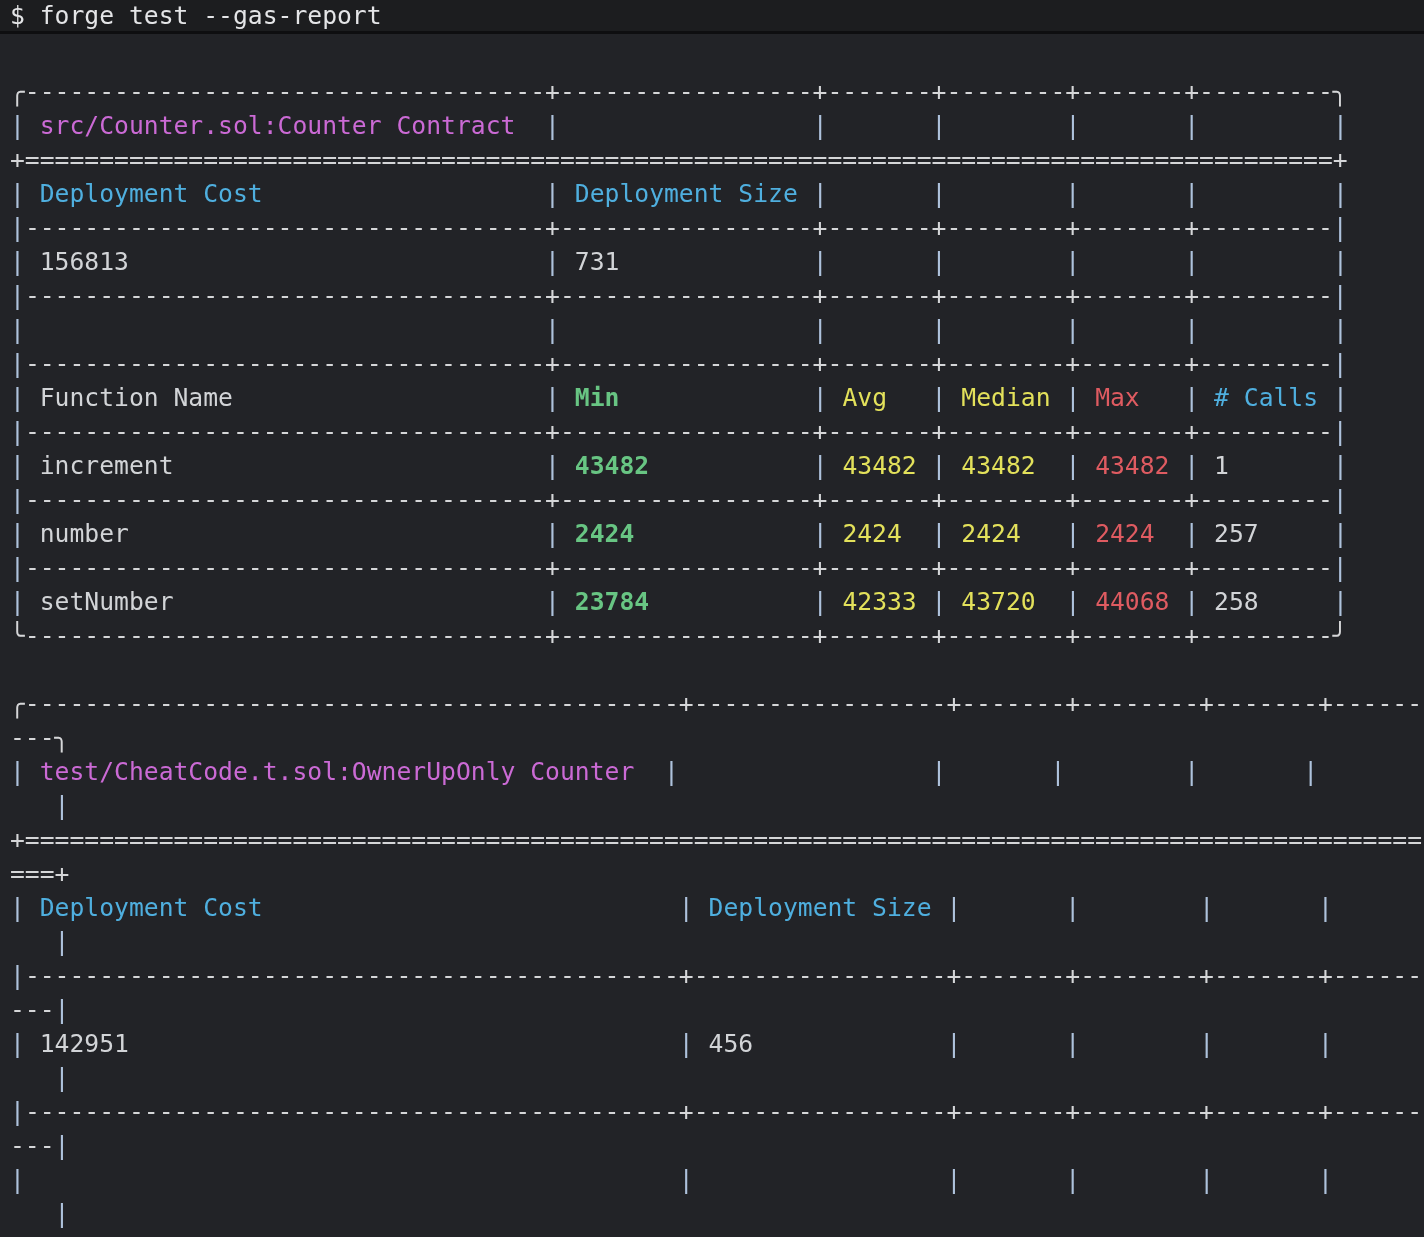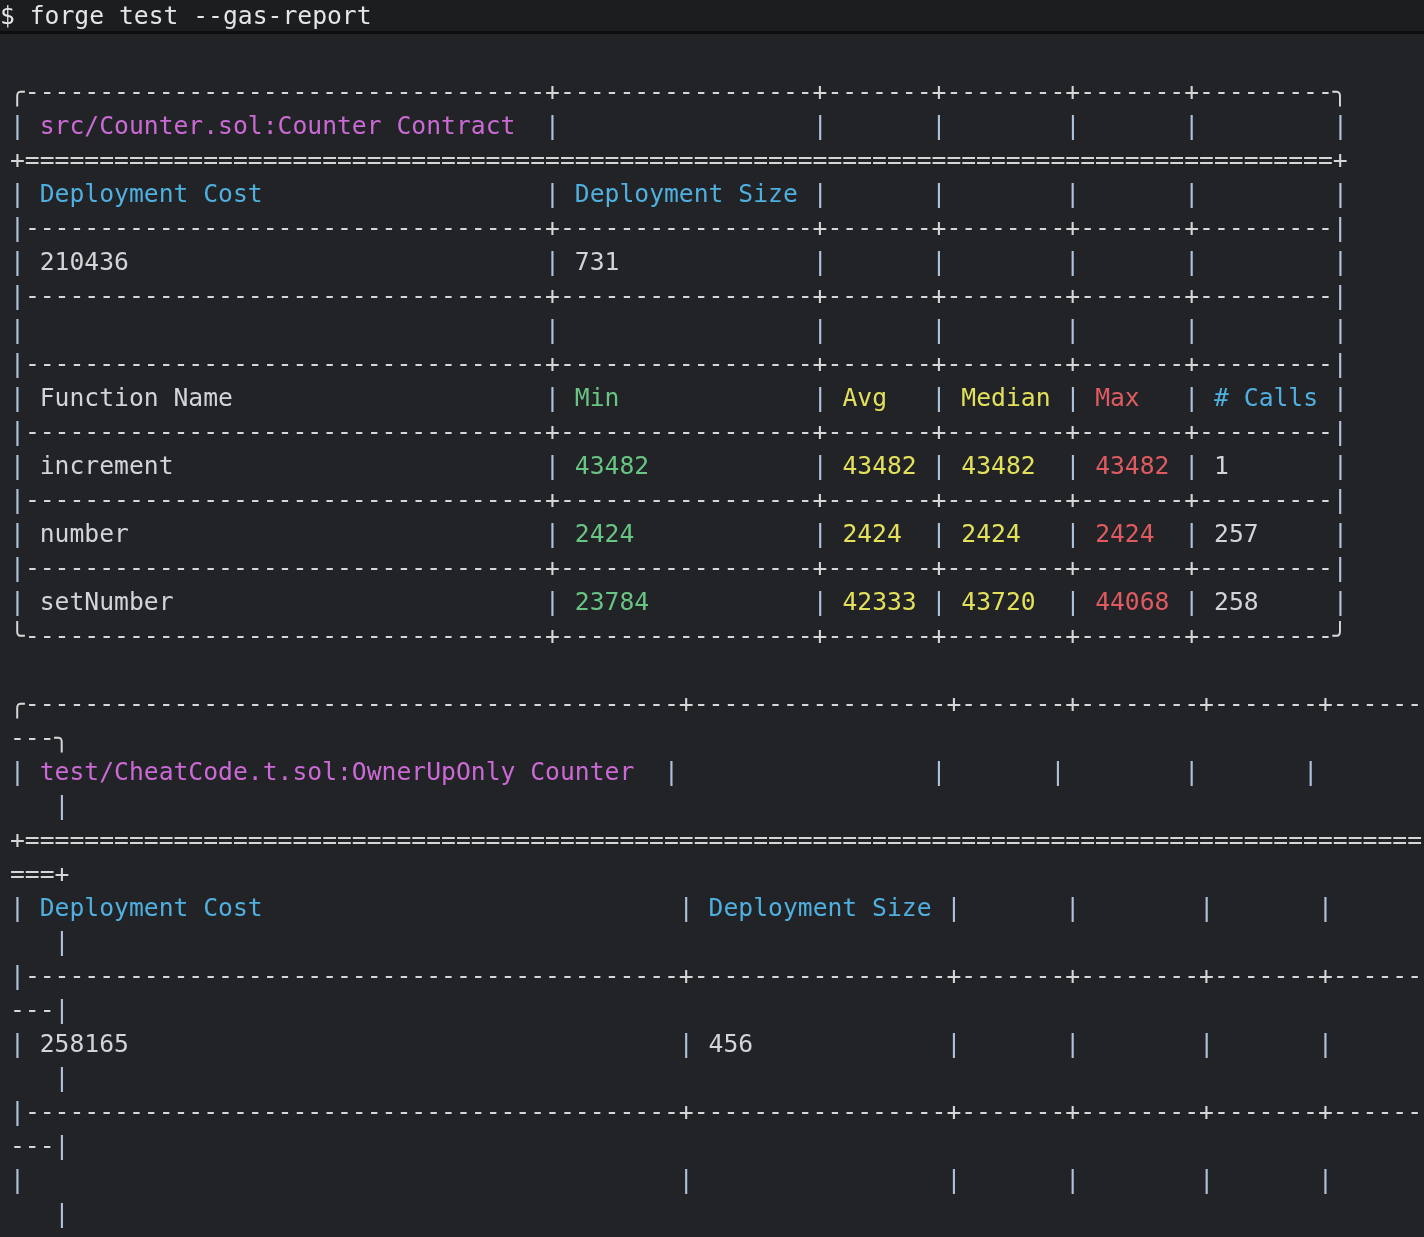--- a/index.html
+++ b/index.html
@@ -20,21 +20,21 @@
   body{
     width:1424px;height:1237px;overflow:hidden;
     background:var(--background);
     font-family:"DejaVu Sans Mono",monospace;
   }
   .screen{width:1424px;height:1237px;overflow:hidden;}
   .bar{
     height:31px;
     background:var(--bar-background);
     border-bottom:3px solid var(--divider);
-    padding-left:0;
+    padding-left:10px;
   }
   .cmd{
     color:var(--command-text);
     font-size:24.7px;
     line-height:31px;
     white-space:pre;
   }
   pre.out{
     margin:0;
     padding:7px 0 0 10px;
@@ -42,39 +42,39 @@
     font-size:24.7px;
     line-height:34px;
     white-space:pre;
     color:var(--value-text);
   }
   .line{white-space:pre;}
   .b{color:var(--border);}
   .p{color:var(--pipe);}
   .t{color:var(--contract-title);}
   .h{color:var(--header-blue);}
-  .g{color:var(--min-green);}
+  .g{color:var(--min-green);font-weight:bold;}
   .y{color:var(--avg-yellow);}
   .r{color:var(--max-red);}
   .w{color:var(--value-text);}
 </style>
 </head>
 <body>
 
 <div class="screen">
   <div class="bar">
     <span class="cmd">$ forge test --gas-report</span>
   </div>
   <pre class="out" id="term-output"><span class="line"></span>
 <span class="line"><span class="b">╭-----------------------------------+-----------------+-------+--------+-------+---------╮</span></span>
 <span class="line"><span class="p">|</span><span class="t"> src/Counter.sol:Counter Contract </span> <span class="p">|</span>                 <span class="p">|</span>       <span class="p">|</span>        <span class="p">|</span>       <span class="p">|</span>         <span class="p">|</span></span>
 <span class="line"><span class="b">+========================================================================================+</span></span>
 <span class="line"><span class="p">|</span><span class="h"> Deployment Cost</span>                   <span class="p">|</span><span class="h"> Deployment Size</span> <span class="p">|</span>       <span class="p">|</span>        <span class="p">|</span>       <span class="p">|</span>         <span class="p">|</span></span>
 <span class="line"><span class="p">|</span><span class="b">-----------------------------------+-----------------+-------+--------+-------+---------</span><span class="p">|</span></span>
-<span class="line"><span class="p">|</span><span class="w"> 210436</span>                            <span class="p">|</span><span class="w"> 731</span>             <span class="p">|</span>       <span class="p">|</span>        <span class="p">|</span>       <span class="p">|</span>         <span class="p">|</span></span>
+<span class="line"><span class="p">|</span><span class="w"> 156813</span>                            <span class="p">|</span><span class="w"> 731</span>             <span class="p">|</span>       <span class="p">|</span>        <span class="p">|</span>       <span class="p">|</span>         <span class="p">|</span></span>
 <span class="line"><span class="p">|</span><span class="b">-----------------------------------+-----------------+-------+--------+-------+---------</span><span class="p">|</span></span>
 <span class="line"><span class="p">|</span>                                   <span class="p">|</span>                 <span class="p">|</span>       <span class="p">|</span>        <span class="p">|</span>       <span class="p">|</span>         <span class="p">|</span></span>
 <span class="line"><span class="p">|</span><span class="b">-----------------------------------+-----------------+-------+--------+-------+---------</span><span class="p">|</span></span>
 <span class="line"><span class="p">|</span><span class="w"> Function Name</span>                     <span class="p">|</span><span class="g"> Min</span>             <span class="p">|</span><span class="y"> Avg</span>   <span class="p">|</span><span class="y"> Median</span> <span class="p">|</span><span class="r"> Max</span>   <span class="p">|</span><span class="h"> # Calls</span> <span class="p">|</span></span>
 <span class="line"><span class="p">|</span><span class="b">-----------------------------------+-----------------+-------+--------+-------+---------</span><span class="p">|</span></span>
 <span class="line"><span class="p">|</span><span class="w"> increment</span>                         <span class="p">|</span><span class="g"> 43482</span>           <span class="p">|</span><span class="y"> 43482</span> <span class="p">|</span><span class="y"> 43482</span>  <span class="p">|</span><span class="r"> 43482</span> <span class="p">|</span><span class="w"> 1</span>       <span class="p">|</span></span>
 <span class="line"><span class="p">|</span><span class="b">-----------------------------------+-----------------+-------+--------+-------+---------</span><span class="p">|</span></span>
 <span class="line"><span class="p">|</span><span class="w"> number</span>                            <span class="p">|</span><span class="g"> 2424</span>            <span class="p">|</span><span class="y"> 2424</span>  <span class="p">|</span><span class="y"> 2424</span>   <span class="p">|</span><span class="r"> 2424</span>  <span class="p">|</span><span class="w"> 257</span>     <span class="p">|</span></span>
 <span class="line"><span class="p">|</span><span class="b">-----------------------------------+-----------------+-------+--------+-------+---------</span><span class="p">|</span></span>
 <span class="line"><span class="p">|</span><span class="w"> setNumber</span>                         <span class="p">|</span><span class="g"> 23784</span>           <span class="p">|</span><span class="y"> 42333</span> <span class="p">|</span><span class="y"> 43720</span>  <span class="p">|</span><span class="r"> 44068</span> <span class="p">|</span><span class="w"> 258</span>     <span class="p">|</span></span>
@@ -83,21 +83,21 @@
 <span class="line"><span class="b">╭--------------------------------------------+-----------------+-------+--------+-------+------</span></span>
 <span class="line"><span class="b">---╮</span></span>
 <span class="line"><span class="p">|</span><span class="t"> test/CheatCode.t.sol:OwnerUpOnly Counter </span> <span class="p">|</span>                 <span class="p">|</span>       <span class="p">|</span>        <span class="p">|</span>       <span class="p">|</span>      </span>
 <span class="line">   <span class="p">|</span></span>
 <span class="line"><span class="b">+==============================================================================================</span></span>
 <span class="line"><span class="b">===+</span></span>
 <span class="line"><span class="p">|</span><span class="h"> Deployment Cost</span>                            <span class="p">|</span><span class="h"> Deployment Size</span> <span class="p">|</span>       <span class="p">|</span>        <span class="p">|</span>       <span class="p">|</span>      </span>
 <span class="line">   <span class="p">|</span></span>
 <span class="line"><span class="p">|</span><span class="b">--------------------------------------------+-----------------+-------+--------+-------+------</span></span>
 <span class="line"><span class="b">---</span><span class="p">|</span></span>
-<span class="line"><span class="p">|</span><span class="w"> 258165</span>                                     <span class="p">|</span><span class="w"> 456</span>             <span class="p">|</span>       <span class="p">|</span>        <span class="p">|</span>       <span class="p">|</span>      </span>
+<span class="line"><span class="p">|</span><span class="w"> 142951</span>                                     <span class="p">|</span><span class="w"> 456</span>             <span class="p">|</span>       <span class="p">|</span>        <span class="p">|</span>       <span class="p">|</span>      </span>
 <span class="line">   <span class="p">|</span></span>
 <span class="line"><span class="p">|</span><span class="b">--------------------------------------------+-----------------+-------+--------+-------+------</span></span>
 <span class="line"><span class="b">---</span><span class="p">|</span></span>
 <span class="line"><span class="p">|</span>                                            <span class="p">|</span>                 <span class="p">|</span>       <span class="p">|</span>        <span class="p">|</span>       <span class="p">|</span>      </span>
 <span class="line">   <span class="p">|</span></span>
 <span class="line"><span class="p">|</span><span class="b">--------------------------------------------+-----------------+-------+--------+-------+------</span></span>
 
 </pre>
 </div>
 

